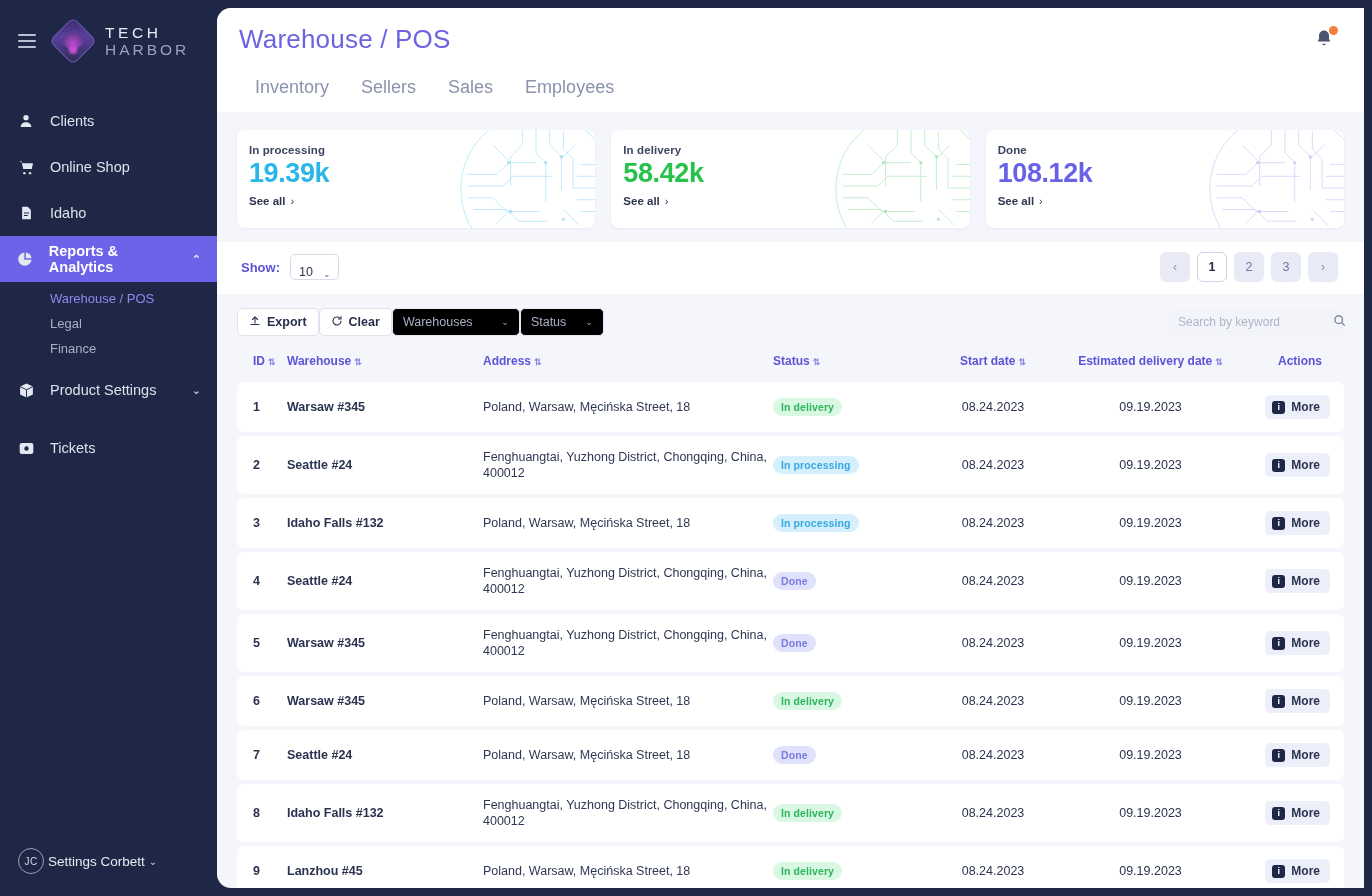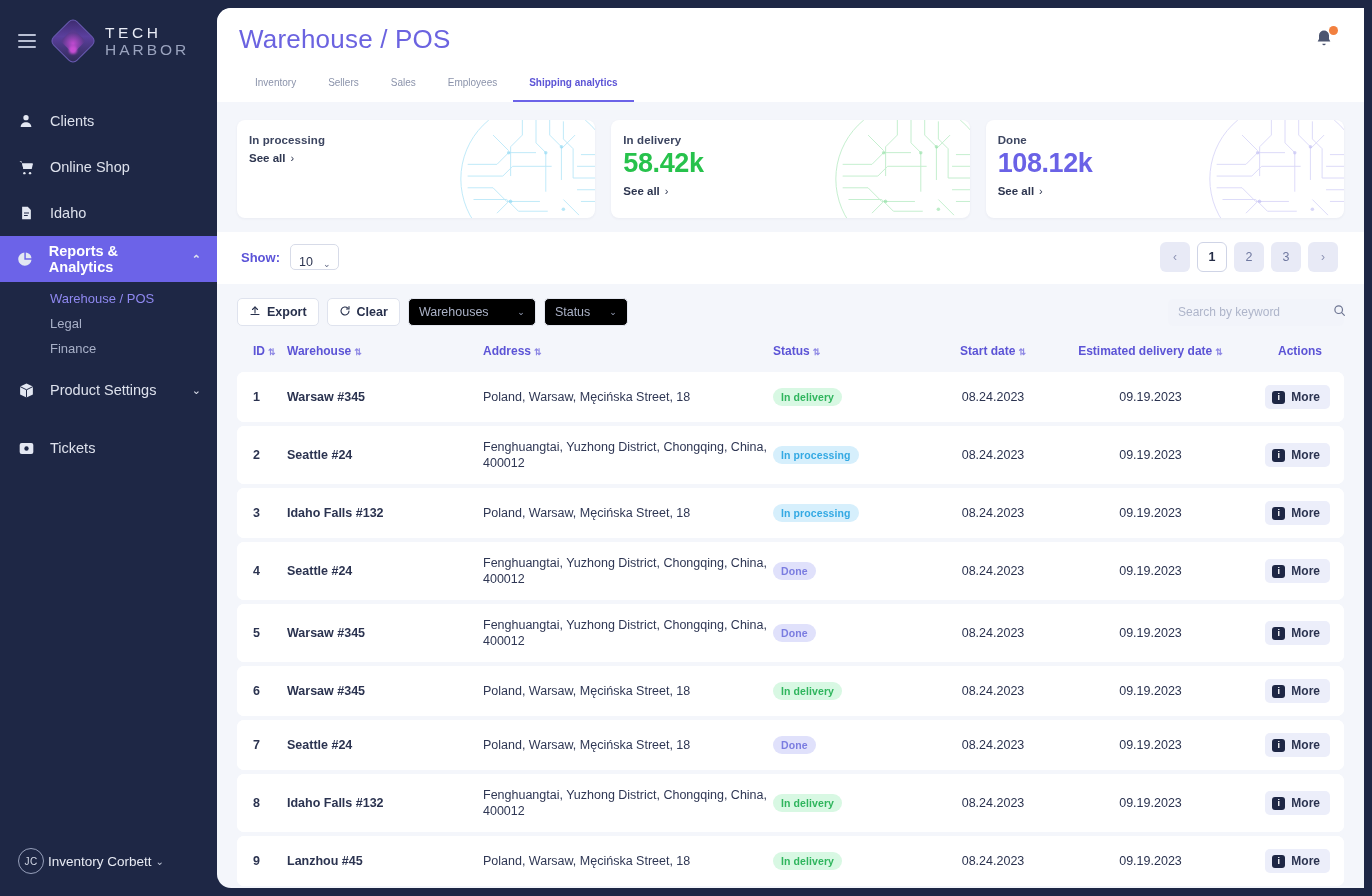--- a/index.html
+++ b/index.html
@@ -111,21 +111,21 @@
   }
   .bell .dot {
     position:absolute; right:-2px; top:-2px; width:9px; height:9px;
     background:#f2803f; border-radius:50%;
   }
   .tabs {
     display: flex; gap: 0; margin-top: 12px;
   }
   .tab {
     padding: 10px 16px 12px 16px;
-    font-size: 10px; color: #8b93ab; cursor: pointer;
+    font-size: 18px; color: #8b93ab; cursor: pointer;
     border-bottom: 2.5px solid transparent;
   }
   .tab.active { color: #5c54d6; font-weight: 600; border-bottom-color: #6c63e8; }
 
   
   .cards {
     display: flex; gap: 16px;
     padding: 18px 20px 0 20px;
   }
   .card {
@@ -162,21 +162,21 @@
   .pg {
     width:30px; height:30px; border-radius:6px; background:#e8eaf6;
     display:flex; align-items:center; justify-content:center;
     font-size:12.5px; color:#6f78a0; cursor:pointer;
   }
   .pg.cur { background:#fff; border:1px solid #cfd4e6; color:#242c46; font-weight:700; }
   .pg.nav { font-size:12px; color:#8d94b4; }
 
   
   .tablewrap { padding: 8px 20px 0 20px; }
-  .toolrow { display:flex; align-items:center; gap:8px; padding: 6px 0 12px 0; }
+  .toolrow { display:flex; align-items:center; padding: 6px 0 12px 0; }
   .btn {
     height:28px; border:1px solid #dfe3ee; border-radius:5px; background:#fff;
     display:flex; align-items:center; gap:6px; padding:0 11px;
     font-size:12.5px; font-weight:700; color:#27304c; cursor:pointer;
   }
   .sel {
     height:28px; border:1px solid #e4e7f0; border-radius:5px; background:#000000;
     display:flex; align-items:center; padding:0 10px; min-width:128px;
     font-size:12.5px; color:#aab1c6; cursor:pointer;
   }
@@ -322,49 +322,49 @@
             <rect x="2" y="3" width="20" height="16" rx="3"></rect>
             <circle cx="12" cy="11" r="3.2" fill="#1e2745"></circle>
           </svg>
       </span>
       <span>Tickets</span>
     </div>
   </div>
 
   <div class="sb-user">
     <div class="avatar">JC</div>
-    <div class="uname">Inventory Corbett</div>
+    <div class="uname">Settings Corbett</div>
     <div class="uchev">⌄</div>
   </div>
 </div>
 
 <div class="main">
 
   <div class="topbar">
     <div class="page-title">Warehouse / POS</div>
     <div class="bell">
       <svg width="20" height="21" viewBox="0 0 24 24" fill="#4c5570">
           <path d="M12 2.5a6 6 0 0 0-6 6v4l-1.6 3.2h15.2L18 12.5v-4a6 6 0 0 0-6-6z"></path>
           <path d="M10 18.2a2 2 0 0 0 4 0z"></path>
         </svg>
       <span class="dot"></span>
     </div>
     <div class="tabs">
       <div class="tab">Inventory</div>
       <div class="tab">Sellers</div>
       <div class="tab">Sales</div>
       <div class="tab">Employees</div>
-      <div class="tab active">Shipping analytics</div>
     </div>
   </div>
 
   <div class="cards">
 
     <div class="card">
       <div class="clabel">In processing</div>
+      <div class="cval" style="color:#29b6e8">19.39k</div>
       <div class="cseeall">
         <span>See all</span>
         <span class="arr">›</span>
       </div>
       <svg class="circuit" viewBox="0 0 170 170">
         <g stroke="#29b6e8" stroke-width="1" fill="none" opacity=".55">
           <circle cx="85" cy="85" r="78"></circle>
           <path d="M14 70h30l12-12h28M14 82h36l10-10h40M14 94h26l14 14h34M20 106h34l12 12h30"></path>
           <path d="M70 14v26l-12 12v30M84 14v34l10 10v40M98 18v22l12 12v34M112 26v18l10 10v30"></path>
           <path d="M60 150l10-10h26l12-12h24M72 158l14-14h30l10-10h22"></path>

